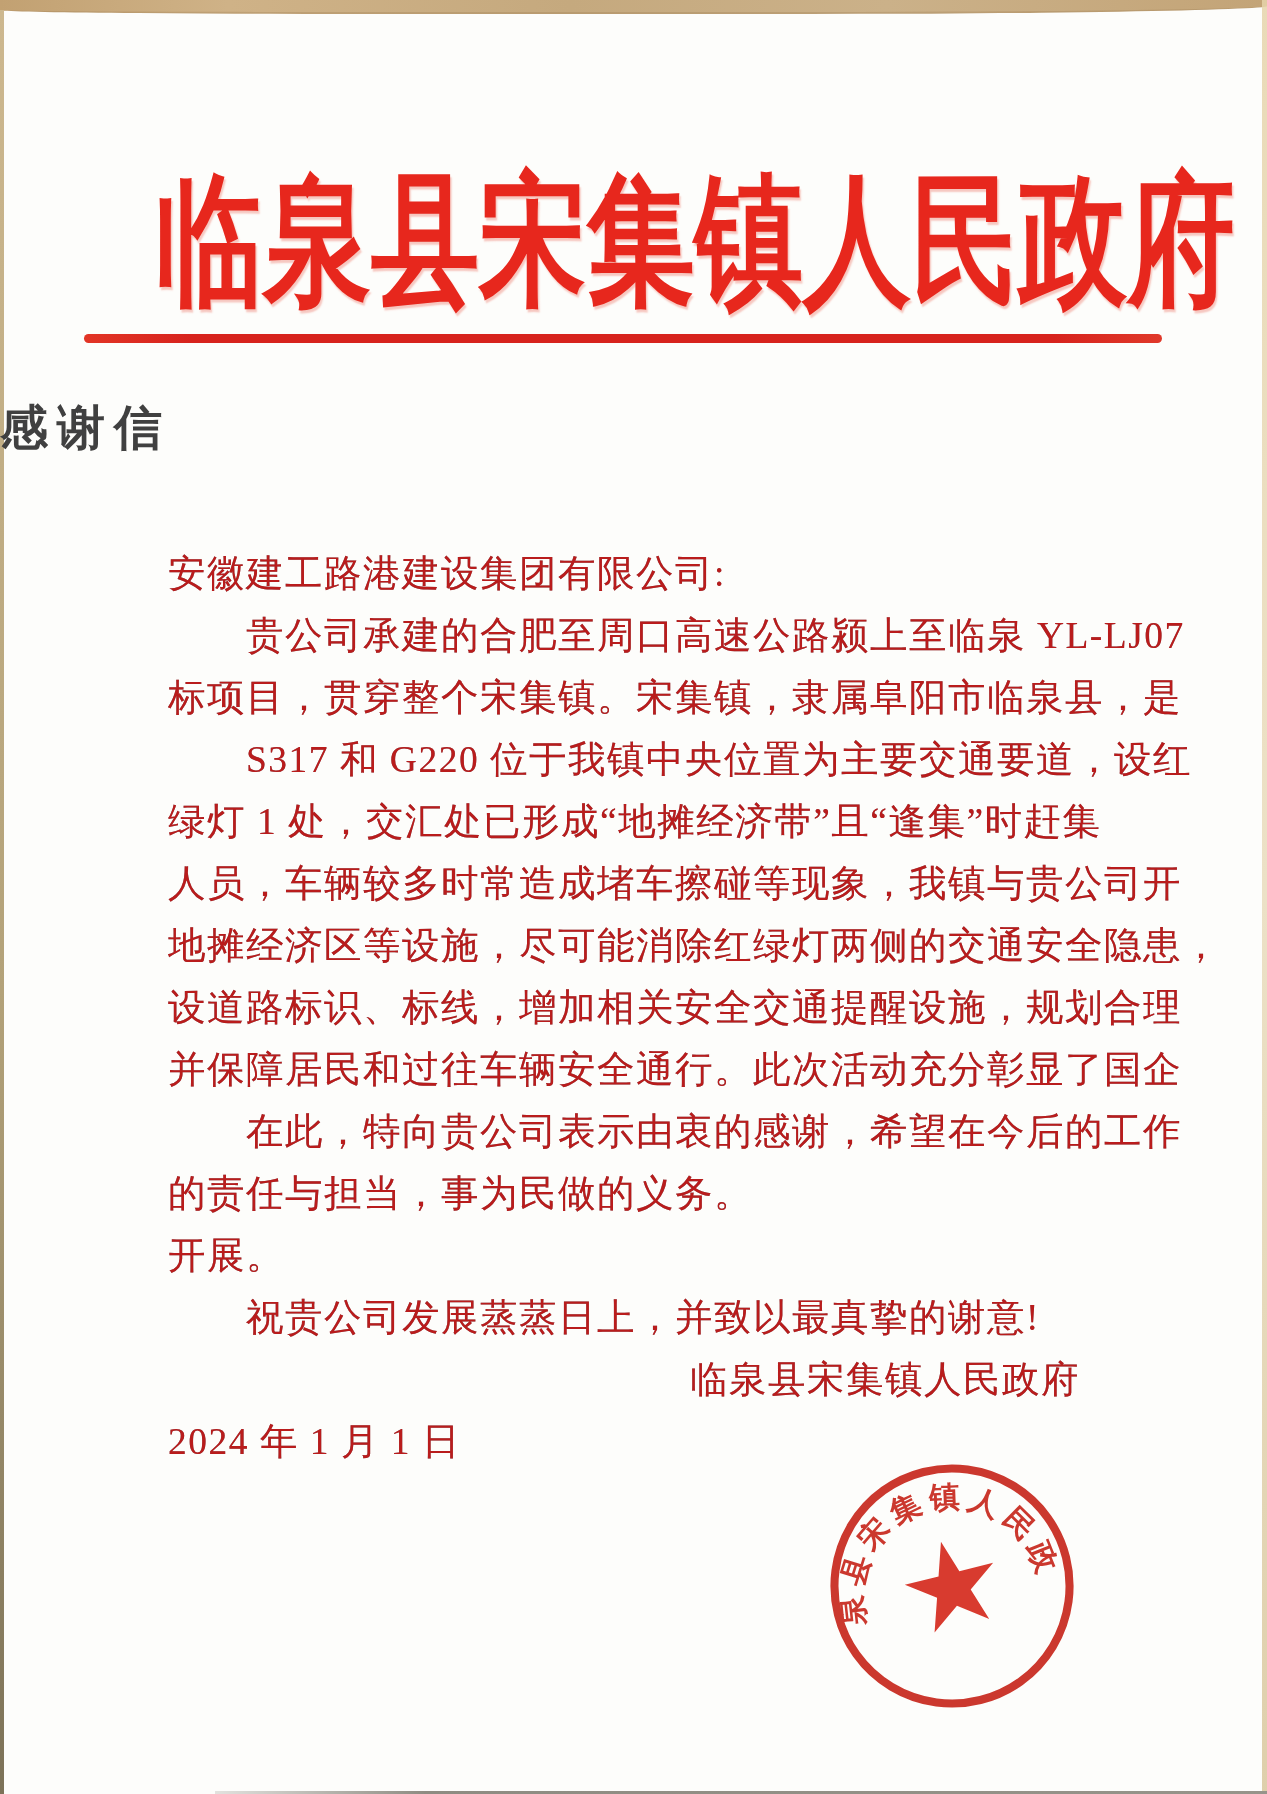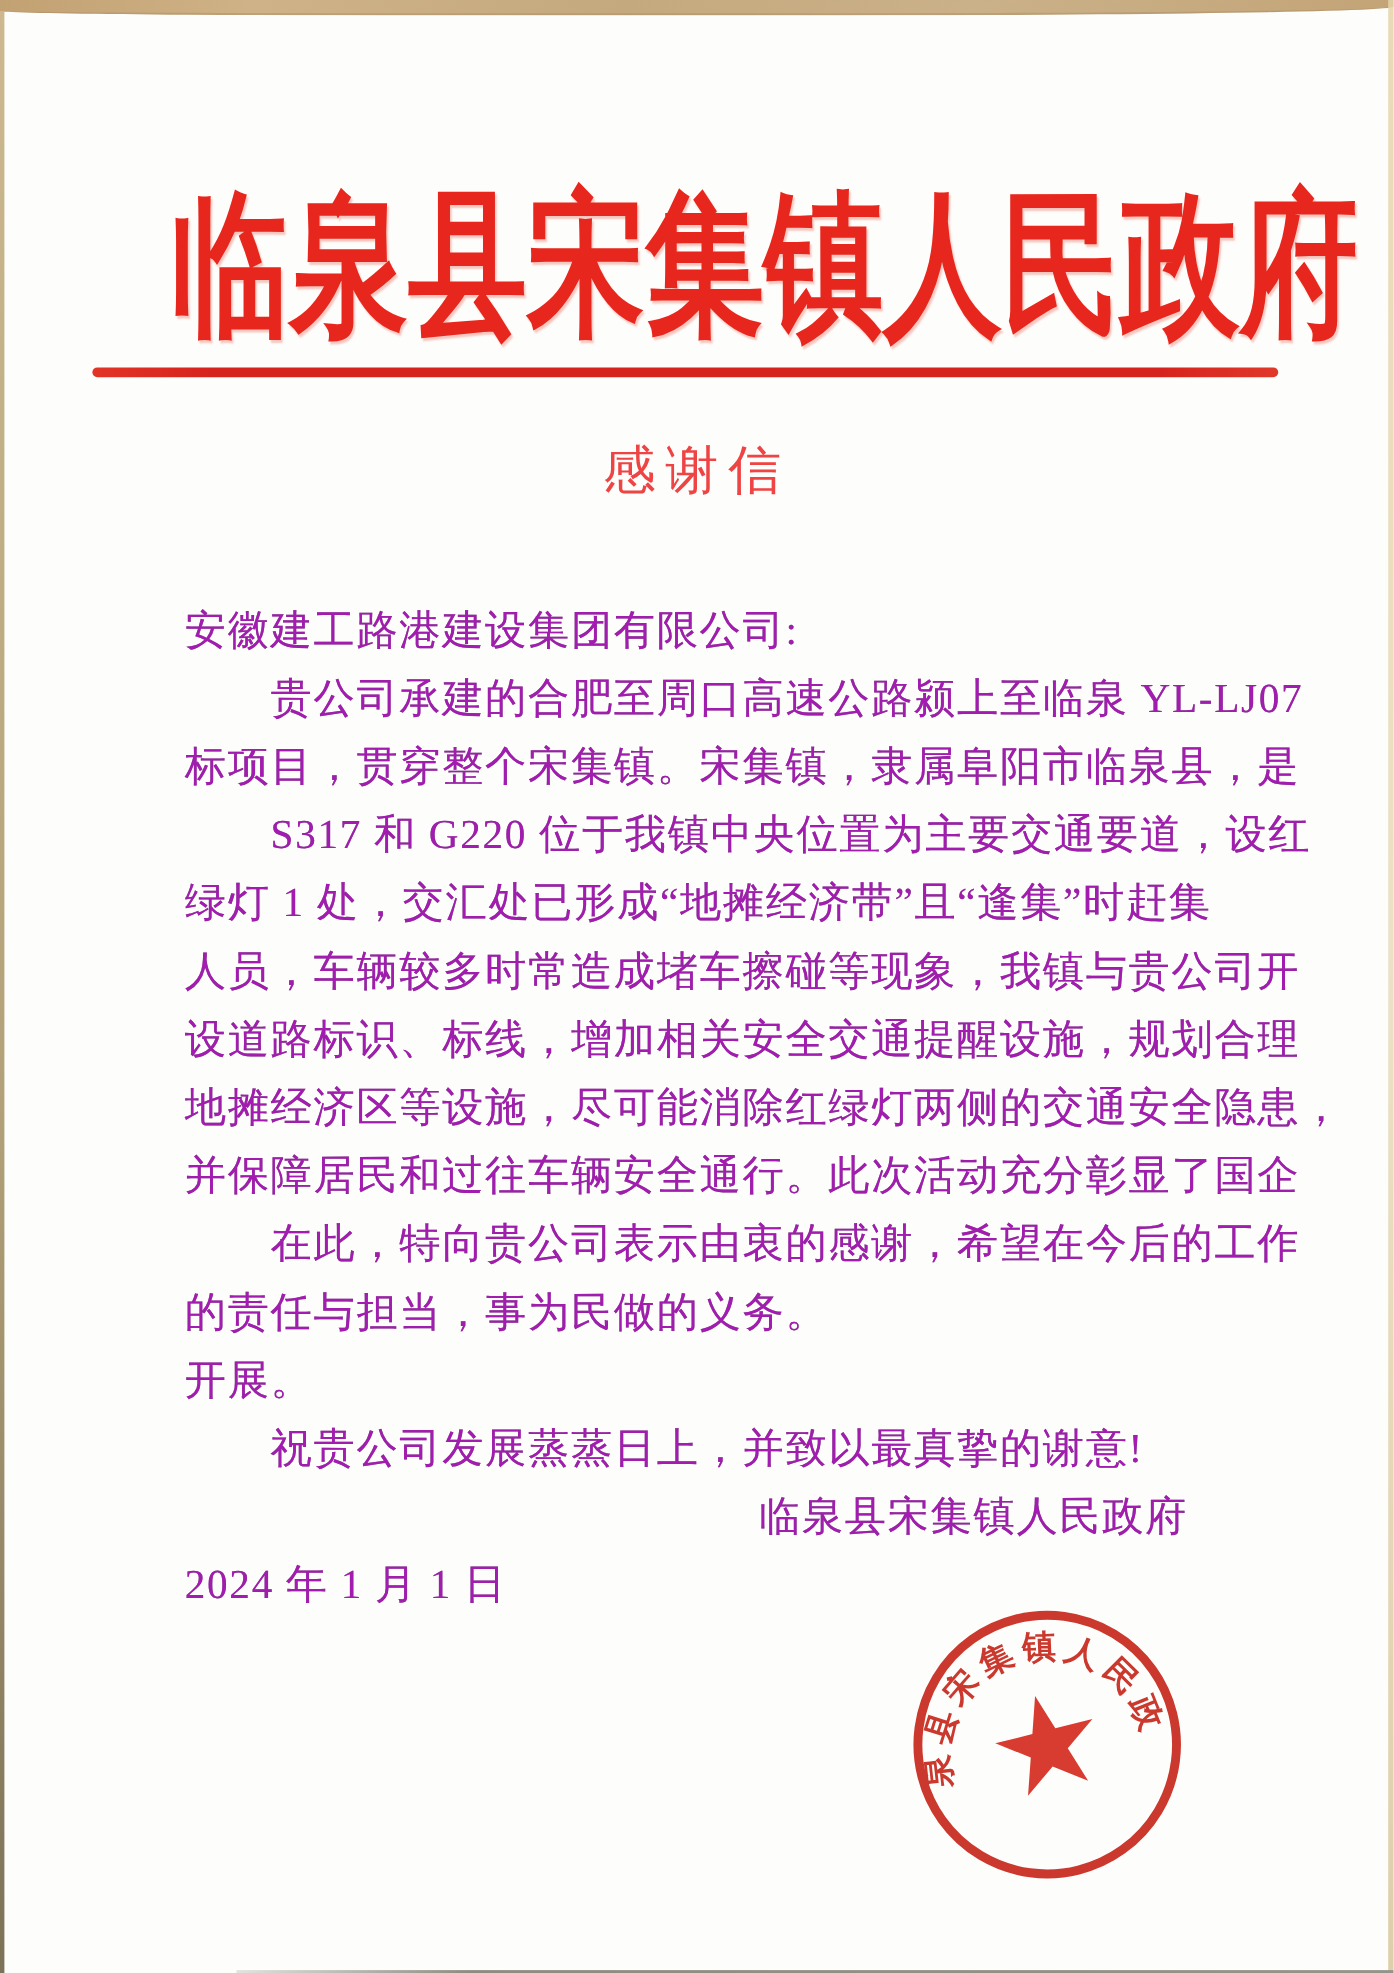--- a/index.html
+++ b/index.html
@@ -35,32 +35,32 @@
     letter-spacing:0px;
     text-shadow:2px 3px 2px rgba(230,60,40,.28);
   }
   .red-rule{
     position:absolute;top:334px;left:84px;width:1078px;height:9px;
     background:linear-gradient(90deg,#e23526,#d7231d 10%,#d7231d 90%,#e0392a);
     border-radius:5px;
   }
   .letter-title{
     position:absolute;top:396px;left:0;width:100%;
-    text-align:center;
-    font-size:48px;font-weight:normal;
+    text-align:left;
+    font-size:48px;font-weight:bold;
     letter-spacing:9px;
-    color:#ef4444;
+    color:#404040;
   }
 
   
   .body-block{
     position:absolute;top:543px;left:168px;width:932px;
     font-size:37.5px;
     letter-spacing:1.5px;
-    color:#a21caf;
+    color:#b91c1c;
     text-shadow:0 0 .6px rgba(40,40,55,.55);
   }
   .line{height:62px;line-height:62px;white-space:nowrap;}
   .para-first{text-indent:78px;}
   .sig-line{height:62px;line-height:62px;text-align:right;padding-right:20px;white-space:nowrap;}
   .date-line{height:62px;line-height:62px;text-align:left;padding-right:42px;white-space:nowrap;}
 
   
   .stamp{
     position:absolute;left:800px;top:1434px;width:304px;height:304px;
@@ -86,22 +86,22 @@
   <div class="letter-title">感谢信</div>
 
   <div class="body-block">
     <div class="line">安徽建工路港建设集团有限公司:</div>
     <div id="body-lines">
         <div class="line para-first">贵公司承建的合肥至周口高速公路颍上至临泉 YL-LJ07</div>
         <div class="line">标项目，贯穿整个宋集镇。宋集镇，隶属阜阳市临泉县，是</div>
         <div class="line para-first">S317 和 G220 位于我镇中央位置为主要交通要道，设红</div>
         <div class="line">绿灯 1 处，交汇处已形成“地摊经济带”且“逢集”时赶集</div>
         <div class="line">人员，车辆较多时常造成堵车擦碰等现象，我镇与贵公司开</div>
+        <div class="line">地摊经济区等设施，尽可能消除红绿灯两侧的交通安全隐患，</div>
         <div class="line">设道路标识、标线，增加相关安全交通提醒设施，规划合理</div>
-        <div class="line">地摊经济区等设施，尽可能消除红绿灯两侧的交通安全隐患，</div>
         <div class="line">并保障居民和过往车辆安全通行。此次活动充分彰显了国企</div>
         <div class="line para-first">在此，特向贵公司表示由衷的感谢，希望在今后的工作</div>
         <div class="line">的责任与担当，事为民做的义务。</div>
         <div class="line">开展。</div>
         <div class="line para-first">祝贵公司发展蒸蒸日上，并致以最真挚的谢意!</div>
       </div>
     <div class="sig-line">临泉县宋集镇人民政府</div>
     <div class="date-line">2024 年 1 月 1 日</div>
   </div>
 

